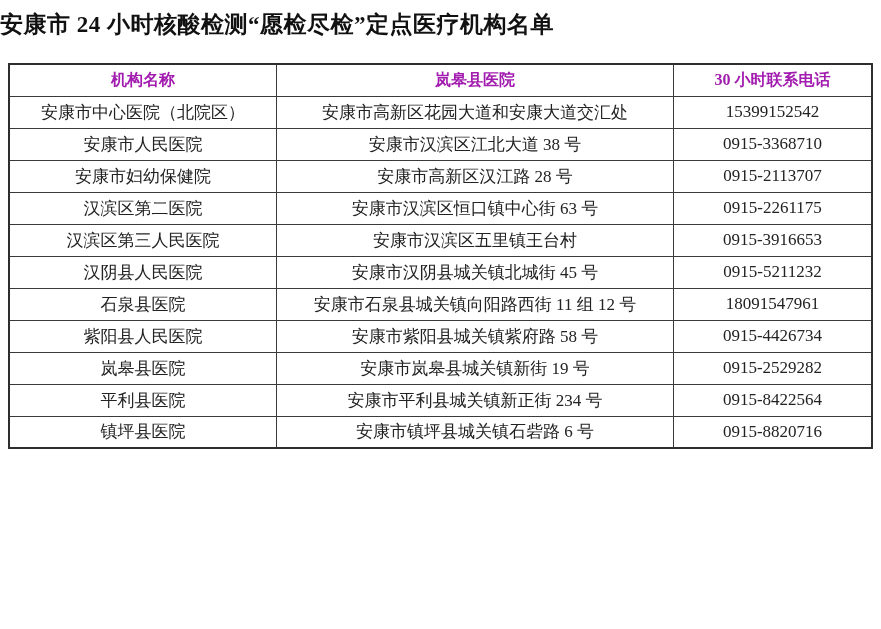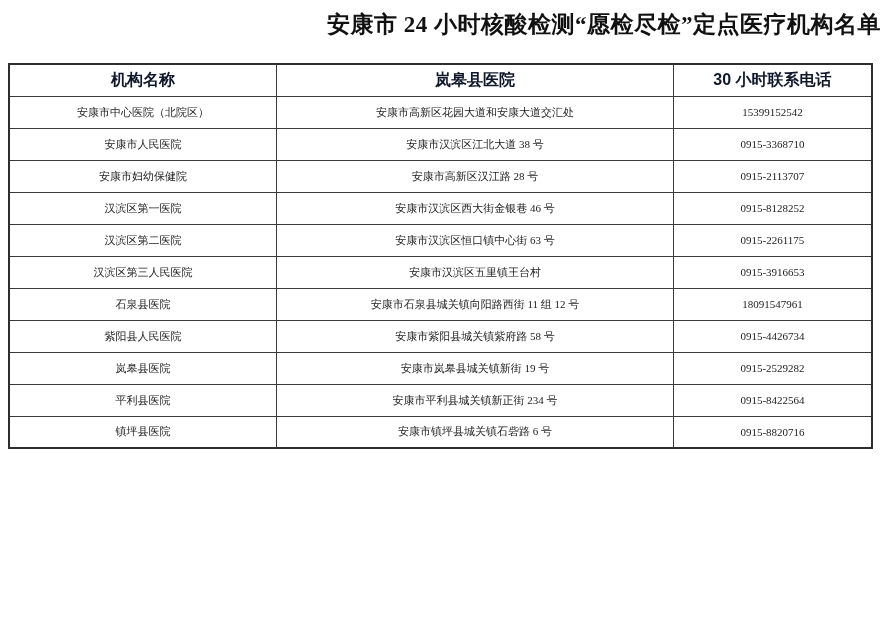--- a/index.html
+++ b/index.html
@@ -10,21 +10,21 @@
   }
   body {
     width: 881px;
     height: 629px;
     overflow: hidden;
     font-family: "Liberation Serif", "DejaVu Serif", serif;
     color: #1c1c1c;
   }
   .page-title {
     margin: 9px 0 0 0;
-    text-align: right;
+    text-align: left;
     font-size: 23px;
     font-weight: bold;
     letter-spacing: 0.5px;
     font-family: "Liberation Serif", "DejaVu Serif", serif;
     color: #111111;
   }
   .org-table {
     width: 865px;
     margin: 23px auto 0 auto;
     border-collapse: collapse;
@@ -38,27 +38,27 @@
   .org-table td {
     border: 1px solid #3a3a3a;
     text-align: center;
     vertical-align: middle;
     height: 32px;
     padding: 0 4px;
     overflow: hidden;
     white-space: nowrap;
   }
   .org-table th {
-    font-family: Liberation Sans, sans-serif;
+    font-family: Liberation Serif, serif;
     font-weight: 600;
     font-size: 16px;
-    color: #0f172a;
+    color: #a21caf;
   }
   .org-table td {
-    font-size: 11px;
+    font-size: 17px;
     color: #222222;
   }
 </style>
 </head>
 <body>
 
 <div class="page">
   <h1 class="page-title">安康市 24 小时核酸检测“愿检尽检”定点医疗机构名单</h1>
 
   <table class="org-table">
@@ -87,38 +87,38 @@
     <td>安康市汉滨区江北大道 38 号</td>
     <td>0915-3368710</td>
   </tr>
 
   <tr>
     <td>安康市妇幼保健院</td>
     <td>安康市高新区汉江路 28 号</td>
     <td>0915-2113707</td>
   </tr>
 
-  <tr>
-    <td>汉滨区第一医院</td>
-    <td>安康市汉滨区西大街金银巷 46 号</td>
-    <td>0915-8128252</td>
-  </tr>
 
   <tr>
     <td>汉滨区第二医院</td>
     <td>安康市汉滨区恒口镇中心街 63 号</td>
     <td>0915-2261175</td>
   </tr>
 
   <tr>
     <td>汉滨区第三人民医院</td>
     <td>安康市汉滨区五里镇王台村</td>
     <td>0915-3916653</td>
   </tr>
 
+  <tr>
+    <td>汉阴县人民医院</td>
+    <td>安康市汉阴县城关镇北城街 45 号</td>
+    <td>0915-5211232</td>
+  </tr>
 
   <tr>
     <td>石泉县医院</td>
     <td>安康市石泉县城关镇向阳路西街 11 组 12 号</td>
     <td>18091547961</td>
   </tr>
 
 
   <tr>
     <td>紫阳县人民医院</td>

